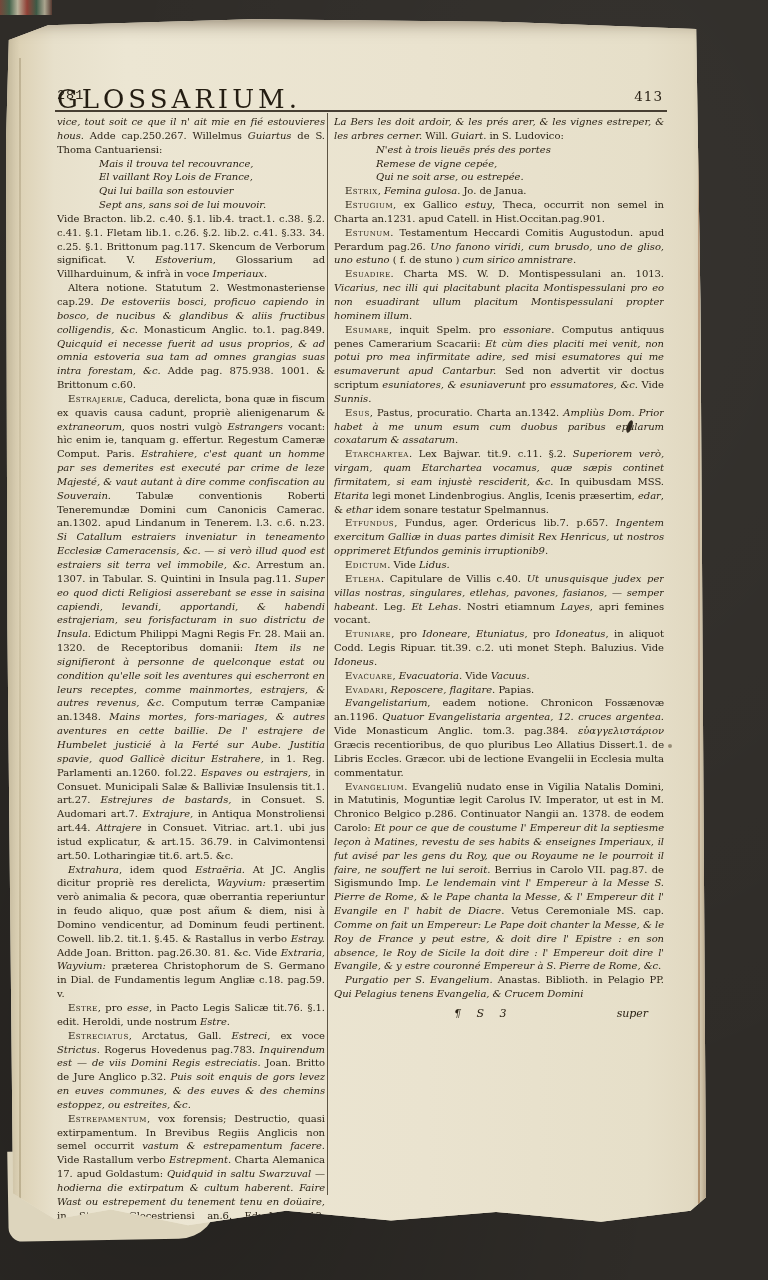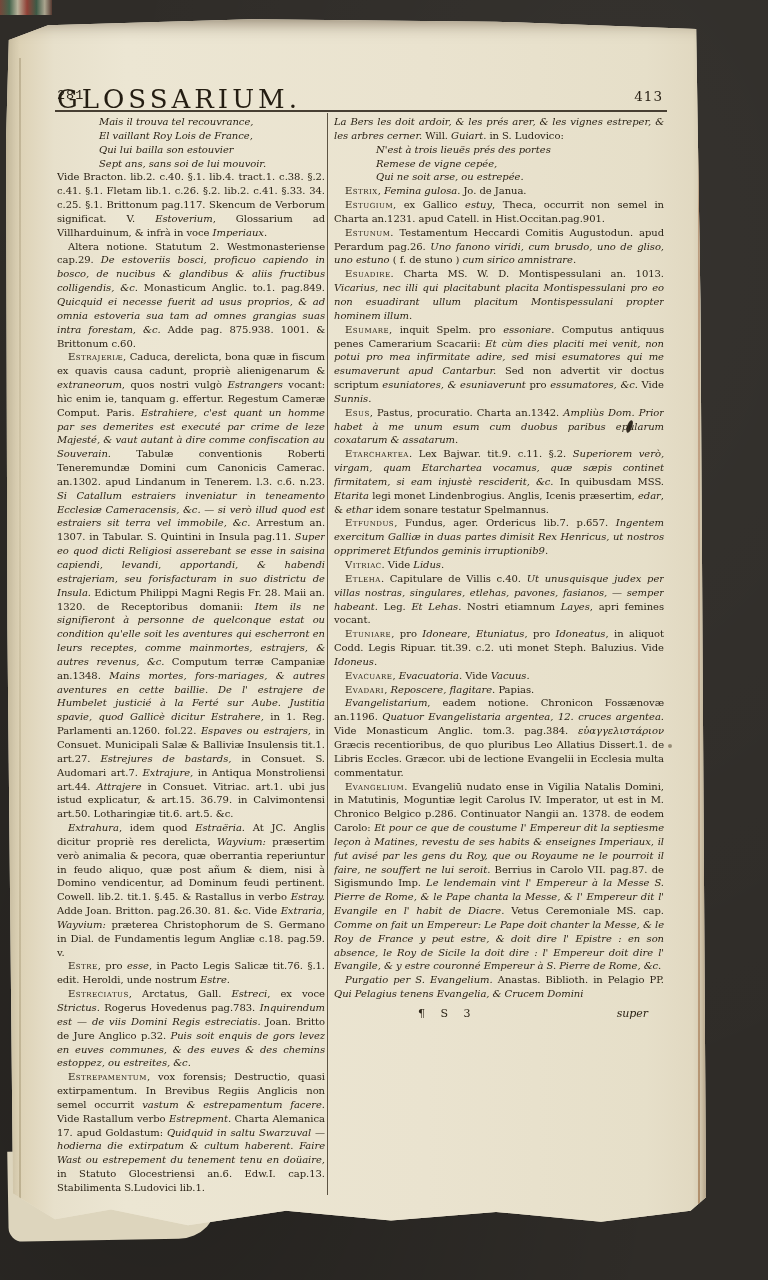--- a/index.html
+++ b/index.html
@@ -48,21 +48,21 @@
   .col-divider{position:absolute;left:327px;top:113px;width:1px;height:1082px;background:#3a3020;opacity:.8;}
   .para{margin:0;text-align:justify;}
   .para.entry{text-indent:11px;}
   .para.cont{text-indent:0;}
   .para.verse{margin-left:42px;text-align:left;font-style:italic;}
   .it{font-style:italic;}
   .gk{font-style:italic;}
   .sc{font-variant:small-caps;letter-spacing:.5px;}
   
   .sigrow{display:flex;align-items:baseline;margin-top:6px;font-size:11px;}
-  .sig{margin-left:84px;letter-spacing:6px;}
+  .sig{margin-left:120px;letter-spacing:6px;font-style:italic;}
   .catchword{margin-left:auto;margin-right:16px;font-style:italic;}
   
   .ink-mark{position:absolute;left:627px;top:420px;width:5px;height:13px;
     background:#241c12;border-radius:60% 40% 55% 45%;transform:rotate(16deg);opacity:.92;}
   .ink-dot{position:absolute;left:668px;top:744px;width:4px;height:4px;border-radius:50%;
     background:#4a3d2a;opacity:.5;}
 </style>
 </head>
 <body>
 
@@ -75,20 +75,21 @@
   <div class="edge-line"></div>
 
   <div class="header" style="left:51px;top:66px;">
     <span class="pn left">281</span>
     <span class="running-title">GLOSSARIUM.</span>
     <span class="pn right">413</span>
   </div>
   <div class="header-rule" style="left:49px;top:92px;"></div>
 
   <div class="col col-left" style="left:51px;top:97px;">
+      <p class="para cont"><span class="it">vice, tout soit ce que il n' ait mie en fié estouvieres hous.</span><span> Adde cap.250.267. Willelmus </span><span class="it">Guiartus</span><span> de S. Thoma Cantuariensi:</span></p>
       <p class="para verse"><span class="it">Mais il trouva tel recouvrance,</span></p>
       <p class="para verse"><span class="it">El vaillant Roy Lois de France,</span></p>
       <p class="para verse"><span class="it">Qui lui bailla son estouvier</span></p>
       <p class="para verse"><span class="it">Sept ans, sans soi de lui mouvoir.</span></p>
       <p class="para cont"><span>Vide Bracton. lib.2. c.40. §.1. lib.4. tract.1. c.38. §.2. c.41. §.1. Fletam lib.1. c.26. §.2. lib.2. c.41. §.33. 34. c.25. §.1. Brittonum pag.117. Skencum de Verborum significat. V. </span><span class="it">Estoverium</span><span>, Glossarium ad Villharduinum, &amp; infrà in voce </span><span class="it">Imperiaux</span><span>.</span></p>
       <p class="para entry"><span>Altera notione. Statutum 2. Westmonasteriense cap.29. </span><span class="it">De estoveriis bosci, proficuo capiendo in bosco, de nucibus &amp; glandibus &amp; aliis fructibus colligendis, &amp;c.</span><span> Monasticum Anglic. to.1. pag.849. </span><span class="it">Quicquid ei necesse fuerit ad usus proprios, &amp; ad omnia estoveria sua tam ad omnes grangias suas intra forestam, &amp;c.</span><span> Adde pag. 875.938. 1001. &amp; Brittonum c.60.</span></p>
       <p class="para entry"><span class="sc">Estrajeriæ</span><span>, Caduca, derelicta, bona quæ in fiscum ex quavis causa cadunt, propriè alienigenarum &amp; </span><span class="it">extraneorum</span><span>, quos nostri vulgò </span><span class="it">Estrangers</span><span> vocant: hìc enim ie, tanquam g. effertur. Regestum Cameræ Comput. Paris. </span><span class="it">Estrahiere, c'est quant un homme par ses demerites est executé par crime de leze Majesté, &amp; vaut autant à dire comme confiscation au Souverain.</span><span> Tabulæ conventionis Roberti Teneremundæ Domini cum Canonicis Camerac. an.1302. apud Lindanum in Tenerem. l.3. c.6. n.23. </span><span class="it">Si Catallum estraiers inveniatur in teneamento Ecclesiæ Cameracensis, &amp;c. — si verò illud quod est estraiers sit terra vel immobile, &amp;c.</span><span> Arrestum an. 1307. in Tabular. S. Quintini in Insula pag.11. </span><span class="it">Super eo quod dicti Religiosi asserebant se esse in saisina capiendi, levandi, apportandi, &amp; habendi estrajeriam, seu forisfacturam in suo districtu de Insula.</span><span> Edictum Philippi Magni Regis Fr. 28. Maii an. 1320. de Receptoribus domanii: </span><span class="it">Item ils ne signifieront à personne de quelconque estat ou condition qu'elle soit les aventures qui escherront en leurs receptes, comme mainmortes, estrajers, &amp; autres revenus, &amp;c.</span><span> Computum terræ Campaniæ an.1348. </span><span class="it">Mains mortes, fors-mariages, &amp; autres aventures en cette baillie. De l' estrajere de Humbelet justicié à la Ferté sur Aube. Justitia spavie, quod Gallicè dicitur Estrahere,</span><span> in 1. Reg. Parlamenti an.1260. fol.22. </span><span class="it">Espaves ou estrajers,</span><span> in Consuet. Municipali Salæ &amp; Balliviæ Insulensis tit.1. art.27. </span><span class="it">Estrejures de bastards,</span><span> in Consuet. S. Audomari art.7. </span><span class="it">Extrajure,</span><span> in Antiqua Monstroliensi art.44. </span><span class="it">Attrajere</span><span> in Consuet. Vitriac. art.1. ubi jus istud explicatur, &amp; art.15. 36.79. in Calvimontensi art.50. Lotharingiæ tit.6. art.5. &amp;c.</span></p>
       <p class="para entry"><span class="it">Extrahura</span><span>, idem quod </span><span class="it">Estraëria.</span><span> At JC. Anglis dicitur propriè res derelicta, </span><span class="it">Wayvium:</span><span> præsertim verò animalia &amp; pecora, quæ oberrantia reperiuntur in feudo aliquo, quæ post añum &amp; diem, nisi à Domino vendicentur, ad Dominum feudi pertinent. Cowell. lib.2. tit.1. §.45. &amp; Rastallus in verbo </span><span class="it">Estray.</span><span> Adde Joan. Britton. pag.26.30. 81. &amp;c. Vide </span><span class="it">Extraria, Wayvium:</span><span> præterea Christophorum de S. Germano in Dial. de Fundamentis legum Angliæ c.18. pag.59. v.</span></p>
       <p class="para entry"><span class="sc">Estre</span><span>, pro </span><span class="it">esse</span><span>, in Pacto Legis Salicæ tit.76. §.1. edit. Heroldi, unde nostrum </span><span class="it">Estre.</span></p>
       <p class="para entry"><span class="sc">Estreciatus</span><span>, Arctatus, Gall. </span><span class="it">Estreci</span><span>, ex voce </span><span class="it">Strictus.</span><span> Rogerus Hovedenus pag.783. </span><span class="it">Inquirendum est — de viis Domini Regis estreciatis.</span><span> Joan. Britto de Jure Anglico p.32. </span><span class="it">Puis soit enquis de gors levez en euves communes, &amp; des euves &amp; des chemins estoppez, ou estreites, &amp;c.</span></p>
@@ -101,21 +102,21 @@
       <p class="para verse"><span class="it">Remese de vigne cepée,</span></p>
       <p class="para verse"><span class="it">Qui ne soit arse, ou estrepée.</span></p>
       <p class="para entry"><span class="sc">Estrix</span><span>, </span><span class="it">Femina gulosa.</span><span> Jo. de Janua.</span></p>
       <p class="para entry"><span class="sc">Estugium</span><span>, ex Gallico </span><span class="it">estuy</span><span>, Theca, occurrit non semel in Charta an.1231. apud Catell. in Hist.Occitan.pag.901.</span></p>
       <p class="para entry"><span class="sc">Estunum</span><span>. Testamentum Heccardi Comitis Augustodun. apud Perardum pag.26. </span><span class="it">Uno fanono viridi, cum brusdo, uno de gliso, uno estuno</span><span> ( f. de stuno ) </span><span class="it">cum sirico amnistrare.</span></p>
       <p class="para entry"><span class="sc">Esuadire</span><span>. Charta MS. W. D. Montispessulani an. 1013. </span><span class="it">Vicarius, nec illi qui placitabunt placita Montispessulani pro eo non esuadirant ullum placitum Montispessulani propter hominem illum.</span></p>
       <p class="para entry"><span class="sc">Esumare</span><span>, inquit Spelm. pro </span><span class="it">essoniare.</span><span> Computus antiquus penes Camerarium Scacarii: </span><span class="it">Et cùm dies placiti mei venit, non potui pro mea infirmitate adire, sed misi esumatores qui me esumaverunt apud Cantarbur.</span><span> Sed non advertit vir doctus scriptum </span><span class="it">esuniatores, &amp; esuniaverunt</span><span> pro </span><span class="it">essumatores, &amp;c.</span><span> Vide </span><span class="it">Sunnis.</span></p>
       <p class="para entry"><span class="sc">Esus</span><span>, Pastus, procuratio. Charta an.1342. </span><span class="it">Ampliùs Dom. Prior habet à me unum esum cum duobus paribus epularum coxatarum &amp; assatarum.</span></p>
       <p class="para entry"><span class="sc">Etarchartea</span><span>. Lex Bajwar. tit.9. c.11. §.2. </span><span class="it">Superiorem verò, virgam, quam Etarchartea vocamus, quæ sæpis continet firmitatem, si eam injustè resciderit, &amp;c.</span><span> In quibusdam MSS. </span><span class="it">Etarita</span><span> legi monet Lindenbrogius. Anglis, Icenis præsertim, </span><span class="it">edar</span><span>, &amp; </span><span class="it">ethar</span><span> idem sonare testatur Spelmannus.</span></p>
       <p class="para entry"><span class="sc">Etfundus</span><span>, Fundus, ager. Ordericus lib.7. p.657. </span><span class="it">Ingentem exercitum Galliæ in duas partes dimisit Rex Henricus, ut nostros opprimeret Etfundos geminis irruptionib9.</span></p>
-      <p class="para entry"><span class="sc">Vitriac</span><span>. Vide </span><span class="it">Lidus.</span></p>
+      <p class="para entry"><span class="sc">Edictum</span><span>. Vide </span><span class="it">Lidus.</span></p>
       <p class="para entry"><span class="sc">Etleha</span><span>. Capitulare de Villis c.40. </span><span class="it">Ut unusquisque judex per villas nostras, singulares, etlehas, pavones, fasianos, — semper habeant.</span><span> Leg. </span><span class="it">Et Lehas.</span><span> Nostri etiamnum </span><span class="it">Layes</span><span>, apri femines vocant.</span></p>
       <p class="para entry"><span class="sc">Etuniare</span><span>, pro </span><span class="it">Idoneare</span><span>, </span><span class="it">Etuniatus</span><span>, pro </span><span class="it">Idoneatus</span><span>, in aliquot Codd. Legis Ripuar. tit.39. c.2. uti monet Steph. Baluzius. Vide </span><span class="it">Idoneus.</span></p>
       <p class="para entry"><span class="sc">Evacuare</span><span>, </span><span class="it">Evacuatoria.</span><span> Vide </span><span class="it">Vacuus.</span></p>
       <p class="para entry"><span class="sc">Evadari</span><span>, </span><span class="it">Reposcere, flagitare.</span><span> Papias.</span></p>
       <p class="para entry"><span class="it">Evangelistarium</span><span>, eadem notione. Chronicon Fossænovæ an.1196. </span><span class="it">Quatuor Evangelistaria argentea, 12. cruces argentea.</span><span> Vide Monasticum Anglic. tom.3. pag.384. </span><span class="gk">εὐαγγελιστάριον</span><span> Græcis recentioribus, de quo pluribus Leo Allatius Dissert.1. de Libris Eccles. Græcor. ubi de lectione Evangelii in Ecclesia multa commentatur.</span></p>
       <p class="para entry"><span class="sc">Evangelium</span><span>. Evangeliū nudato ense in Vigilia Natalis Domini, in Matutinis, Moguntiæ legit Carolus IV. Imperator, ut est in M. Chronico Belgico p.286. Continuator Nangii an. 1378. de eodem Carolo: </span><span class="it">Et pour ce que de coustume l' Empereur dit la septiesme leçon à Matines, revestu de ses habits &amp; enseignes Imperiaux, il fut avisé par les gens du Roy, que ou Royaume ne le pourroit il faire, ne souffert ne lui seroit.</span><span> Berrius in Carolo VII. pag.87. de Sigismundo Imp. </span><span class="it">Le lendemain vint l' Empereur à la Messe S. Pierre de Rome, &amp; le Pape chanta la Messe, &amp; l' Empereur dit l' Evangile en l' habit de Diacre.</span><span> Vetus Ceremoniale MS. cap. </span><span class="it">Comme on fait un Empereur: Le Pape doit chanter la Messe, &amp; le Roy de France y peut estre, &amp; doit dire l' Epistre : en son absence, le Roy de Sicile la doit dire : l' Empereur doit dire l' Evangile, &amp; y estre couronné Empereur à S. Pierre de Rome, &amp;c.</span></p>
       <p class="para entry"><span class="it">Purgatio per S. Evangelium.</span><span> Anastas. Biblioth. in Pelagio PP. </span><span class="it">Qui Pelagius tenens Evangelia, &amp; Crucem Domini</span></p>
       <div class="sigrow">
         <span class="sig">¶ S 3</span>
         <span class="catchword">super</span>

